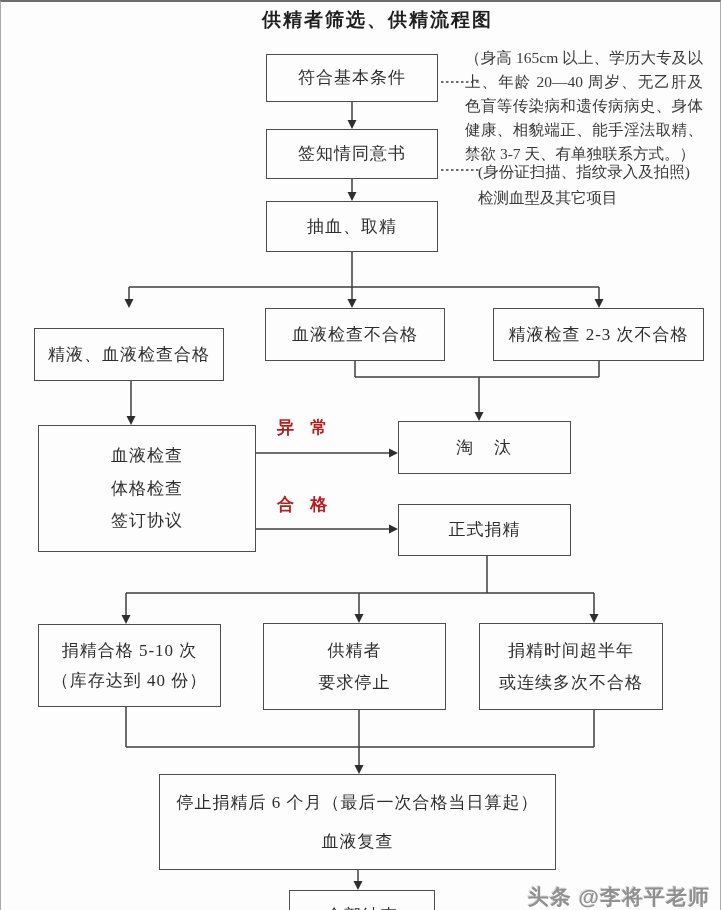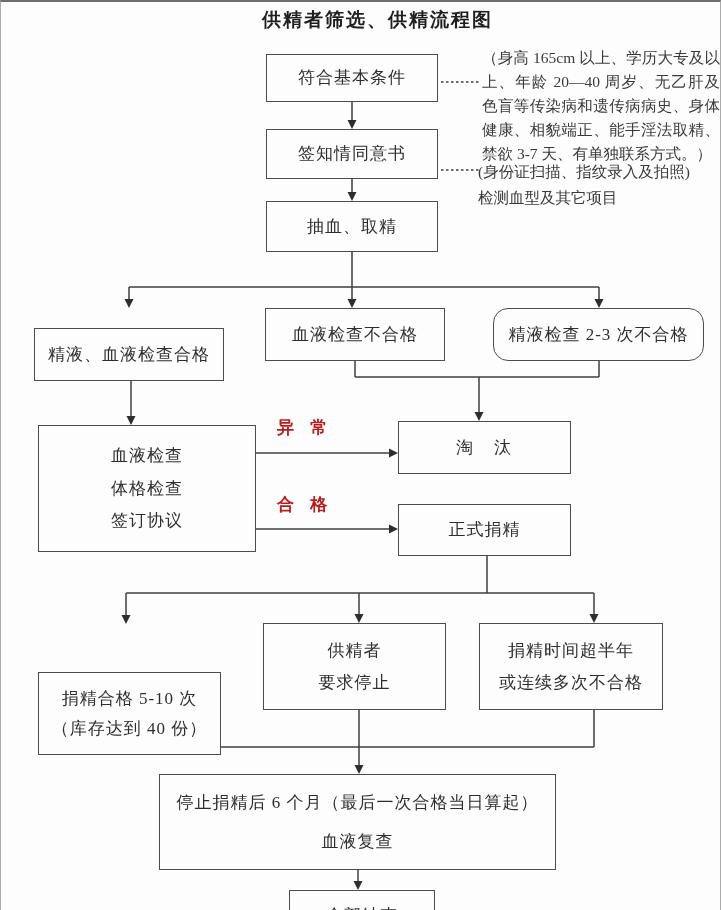--- a/index.html
+++ b/index.html
@@ -48,32 +48,32 @@
     letter-spacing:1px;white-space:nowrap;
     text-shadow:1px 1px 0 #ffffff,-1px -1px 0 #d8d8d8;
     font-family:"Liberation Sans","DejaVu Sans",sans-serif;
   }
   
   #n-basic{left:265px;top:52px;width:172px;height:48px;}
   #n-consent{left:265px;top:127px;width:172px;height:50px;}
   #n-sample{left:265px;top:199px;width:172px;height:51px;}
   #n-pass{left:33px;top:306px;width:190px;height:53px;margin-top:20px;}
   #n-blood-fail{left:264px;top:306px;width:180px;height:53px;}
-  #n-sperm-fail{left:492px;top:306px;width:211px;height:53px;border-radius:15px;}
+  #n-sperm-fail{left:492px;top:306px;width:211px;height:53px;}
   #n-checks{left:37px;top:423px;width:218px;height:127px;padding:8px 0;}
   #n-eliminate{left:397px;top:419px;width:173px;height:53px;letter-spacing:2px;}
   #n-official{left:397px;top:502px;width:173px;height:52px;}
-  #n-count{left:37px;top:622px;width:183px;height:83px;padding:6px 0;margin-top:48px;}
+  #n-count{left:37px;top:622px;width:183px;height:83px;padding:6px 0;}
   #n-stop{left:262px;top:621px;width:183px;height:87px;padding:6px 0;}
   #n-overtime{left:478px;top:621px;width:184px;height:87px;padding:6px 0;}
   #n-recheck{left:158px;top:772px;width:397px;height:96px;padding:0 0;}
   #n-end{left:288px;top:888px;width:146px;height:52px;}
   #lbl-abnormal{left:276px;top:414px;}
   #lbl-qualified{left:276px;top:491px;}
-  #ann-criteria{left:481px;top:44px;width:238px;}
+  #ann-criteria{left:464px;top:44px;width:238px;}
   #ann-registration{left:477px;top:157px;width:242px;}
 </style>
 </head>
 <body>
 
 <div class="page">
 
   <div class="title">供精者筛选、供精流程图</div>
 
   <svg class="connectors" width="721" height="910" viewBox="0 0 721 910">
@@ -173,14 +173,15 @@
 
   <div class="edge-label" id="lbl-abnormal">异 常</div>
   <div class="edge-label" id="lbl-qualified">合 格</div>
 
   <div class="annotation" id="ann-criteria">（身高 165cm 以上、学历大专及以上、年龄 20—40 周岁、无乙肝及色盲等传染病和遗传病病史、身体健康、相貌端正、能手淫法取精、禁欲 3-7 天、有单独联系方式。）</div>
   <div class="annotation reg" id="ann-registration">
     <span style="display:block">(身份证扫描、指纹录入及拍照)</span>
     <span style="display:block">检测血型及其它项目</span>
   </div>
 
+  <div class="watermark">头条 @李将平老师</div>
 
 </div>
 
 </body></html>

